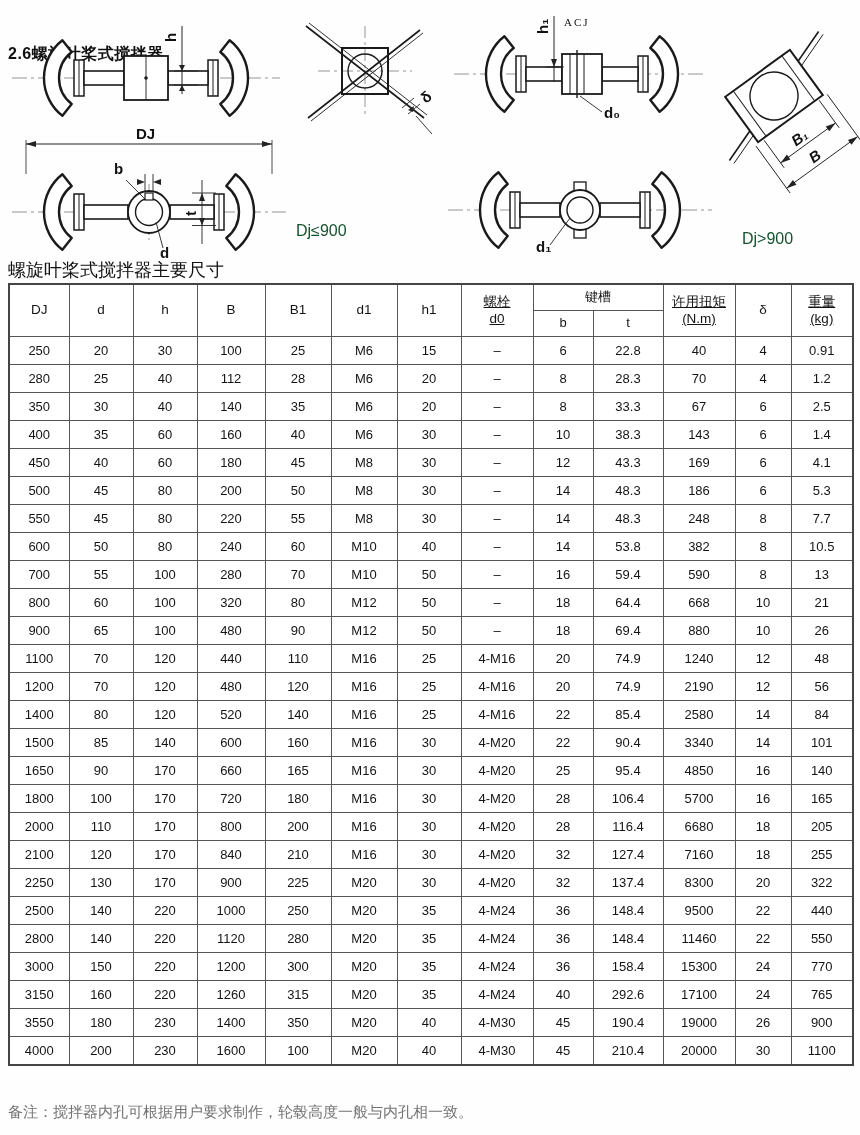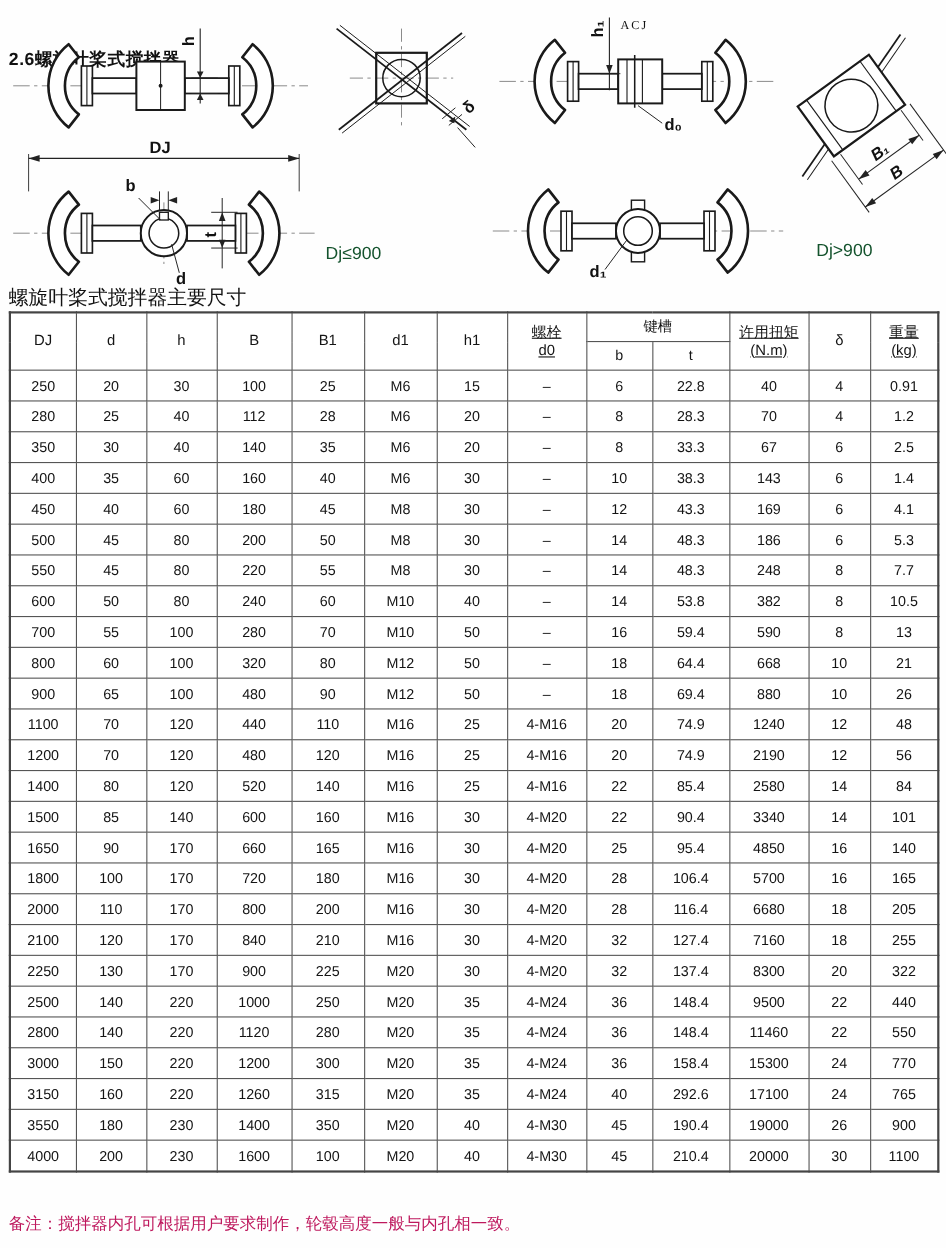--- a/index.html
+++ b/index.html
@@ -15,21 +15,21 @@
   table.spec{border-collapse:collapse;width:844px;table-layout:fixed;background:#fff;}
   table.spec th,table.spec td{
     border:1px solid #555;text-align:center;vertical-align:middle;
     font-size:13px;font-weight:normal;color:#141414;padding:0;
   }
   table.spec{border:2px solid #444;}
   table.spec thead th{height:25px;line-height:1.25;}
   table.spec thead th.tall{height:50px;font-size:13.5px;}
   table.spec tbody td{height:27px;}
   .two-line span{display:block;line-height:1.2;text-decoration:underline;}
-  .footnote{position:absolute;left:8px;top:1103px;font-size:15px;color:#be185d;}
+  .footnote{position:absolute;left:8px;top:1103px;font-size:15px;color:#737373;}
   svg text{font-family:"Liberation Sans","DejaVu Sans",sans-serif;fill:#111;}
   svg .dimtxt{font-size:15px;font-weight:600;}
   svg .acj{font-family:"Liberation Serif","DejaVu Serif",serif;font-size:11px;letter-spacing:2px;}
 </style>
 </head>
 <body>
 
 <div class="page">
 
   <div class="page-title">2.6螺旋叶桨式搅拌器</div>
@@ -210,21 +210,21 @@
     <g>
       <rect x="128" y="34" width="12" height="9" fill="#fff" stroke="#1a1a1a" stroke-width="1.3"></rect>
       <rect x="128" y="81" width="12" height="9" fill="#fff" stroke="#1a1a1a" stroke-width="1.3"></rect>
       <circle cx="134" cy="62" r="20" fill="#fff" stroke="#1a1a1a" stroke-width="1.8"></circle>
       <circle cx="134" cy="62" r="13" fill="#fff" stroke="#1a1a1a" stroke-width="1.4"></circle>
     </g>
     <line x1="124" y1="70" x2="104" y2="97" stroke="#222" stroke-width="0.9"></line>
     <text class="dimtxt" x="90" y="104">d₁</text>
   </svg>
 
-  <div class="cond-label" style="left:742px;top:220px">Dj&gt;900</div>
+  <div class="cond-label" style="left:742px;top:230px">Dj&gt;900</div>
 
   <div class="table-caption">螺旋叶桨式搅拌器主要尺寸</div>
 
   <div class="tbl-wrap">
     <table class="spec">
       <colgroup>
         <col style="width:60px">
           <col style="width:64px">
           <col style="width:64px">
           <col style="width:68px">

